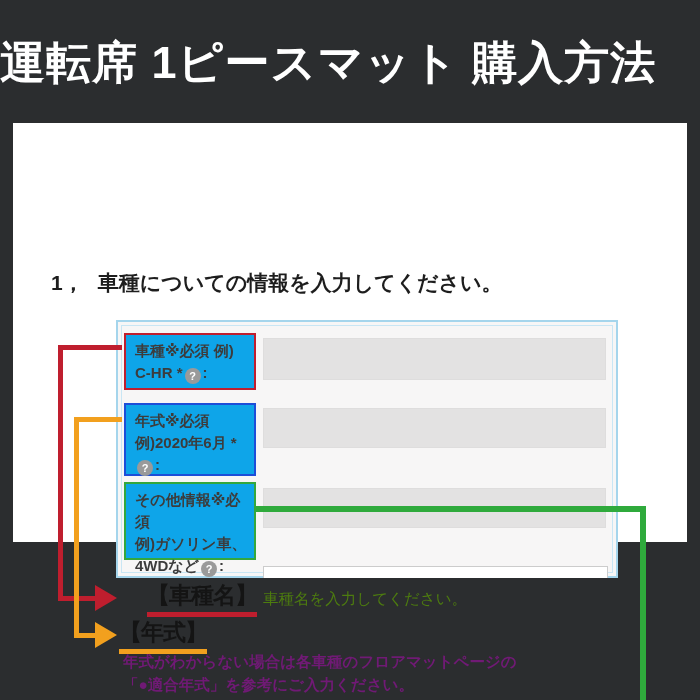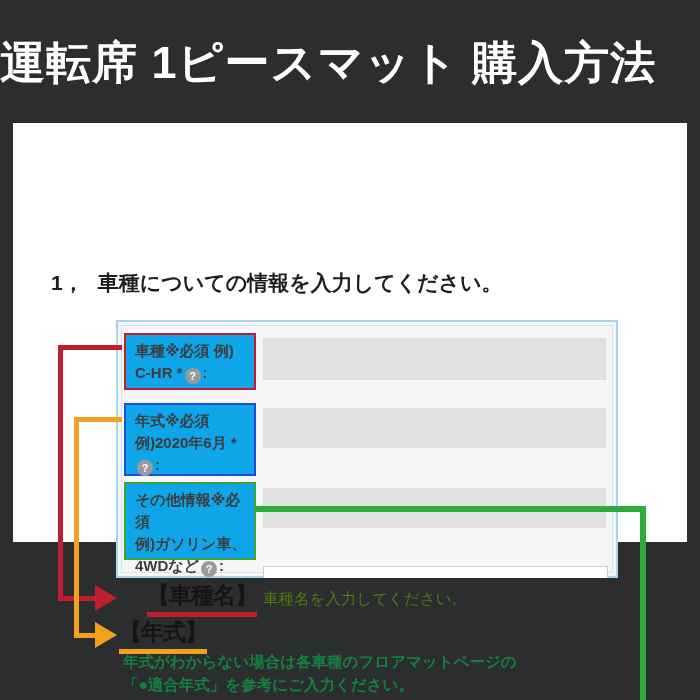--- a/index.html
+++ b/index.html
@@ -71,21 +71,21 @@
     position:absolute;z-index:2;font-size:23px;font-weight:900;color:#141414;
     letter-spacing:-1px;white-space:nowrap;padding-bottom:1px;
   }
   .u-red{border-bottom:5px solid #bf1e2e;}
   .u-orange{border-bottom:5px solid #f2a01e;}
   .ann-inline{
     position:absolute;z-index:2;font-size:15.5px;font-weight:normal;color:#4d7c0f;
     white-space:nowrap;
   }
   .ann-body{
-    position:absolute;z-index:2;font-size:15.5px;font-weight:bold;color:#15803d;
+    position:absolute;z-index:2;font-size:15.5px;font-weight:bold;color:#701a75;
     line-height:23px;white-space:nowrap;
   }
 </style>
 </head>
 <body>
 
 <div class="title">運転席 1ピースマット 購入方法</div>
 
 <div class="content">
 

